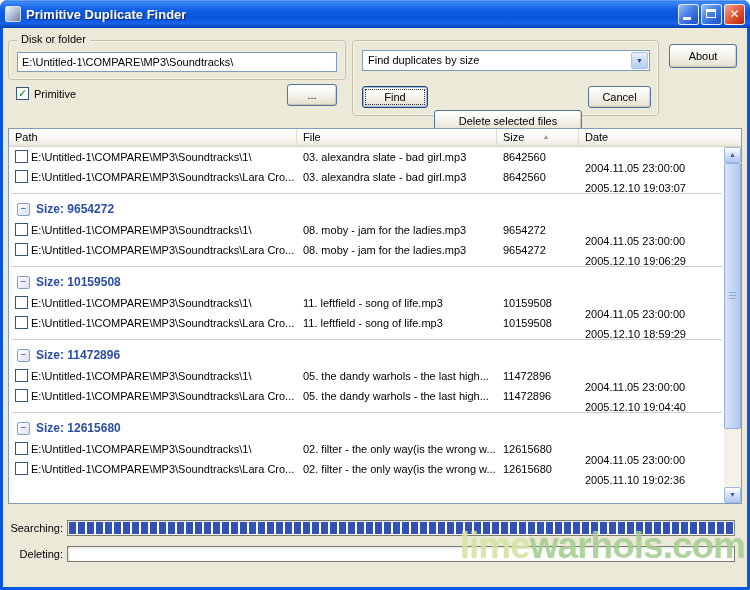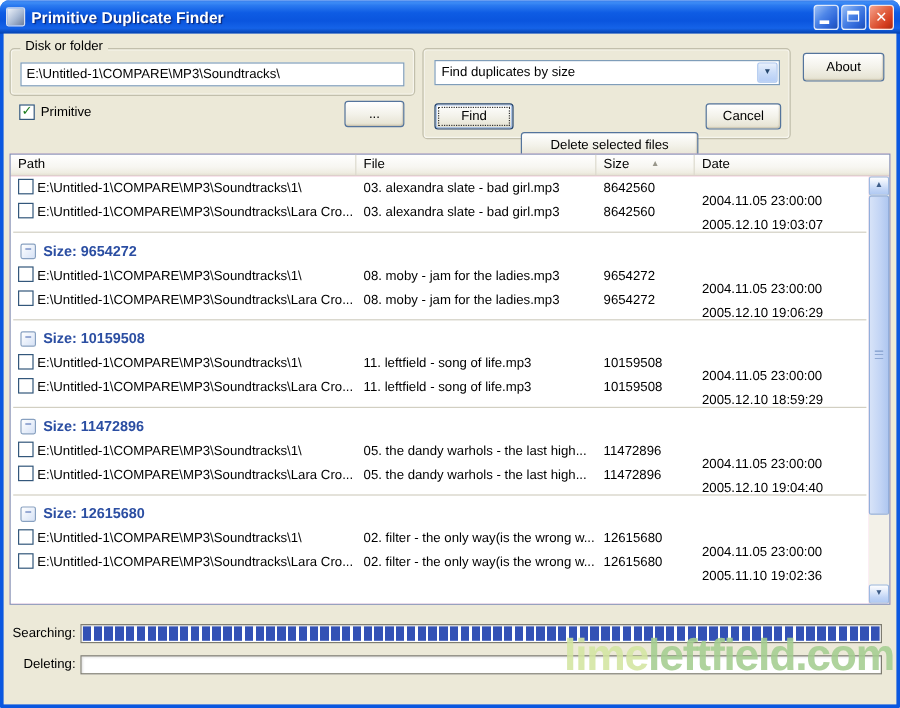--- a/index.html
+++ b/index.html
@@ -252,17 +252,17 @@
       </div>
     </div>
 
     <div class="prow-label sr-label">Searching:</div>
     <div class="pbar sr-bar">
         <div class="pfill"></div>
       </div>
     <div class="prow-label del-label">Deleting:</div>
     <div class="pbar del-bar"></div>
 
-    <div class="watermark"><span class="wm-lime">lime</span><span class="wm-rest">leftfield.com</span></div>
+    <div class="watermark"><span class="wm-lime">lime</span><span class="wm-rest">warhols.com</span></div>
 
 
   </div>
 </div>
 
 </body></html>

